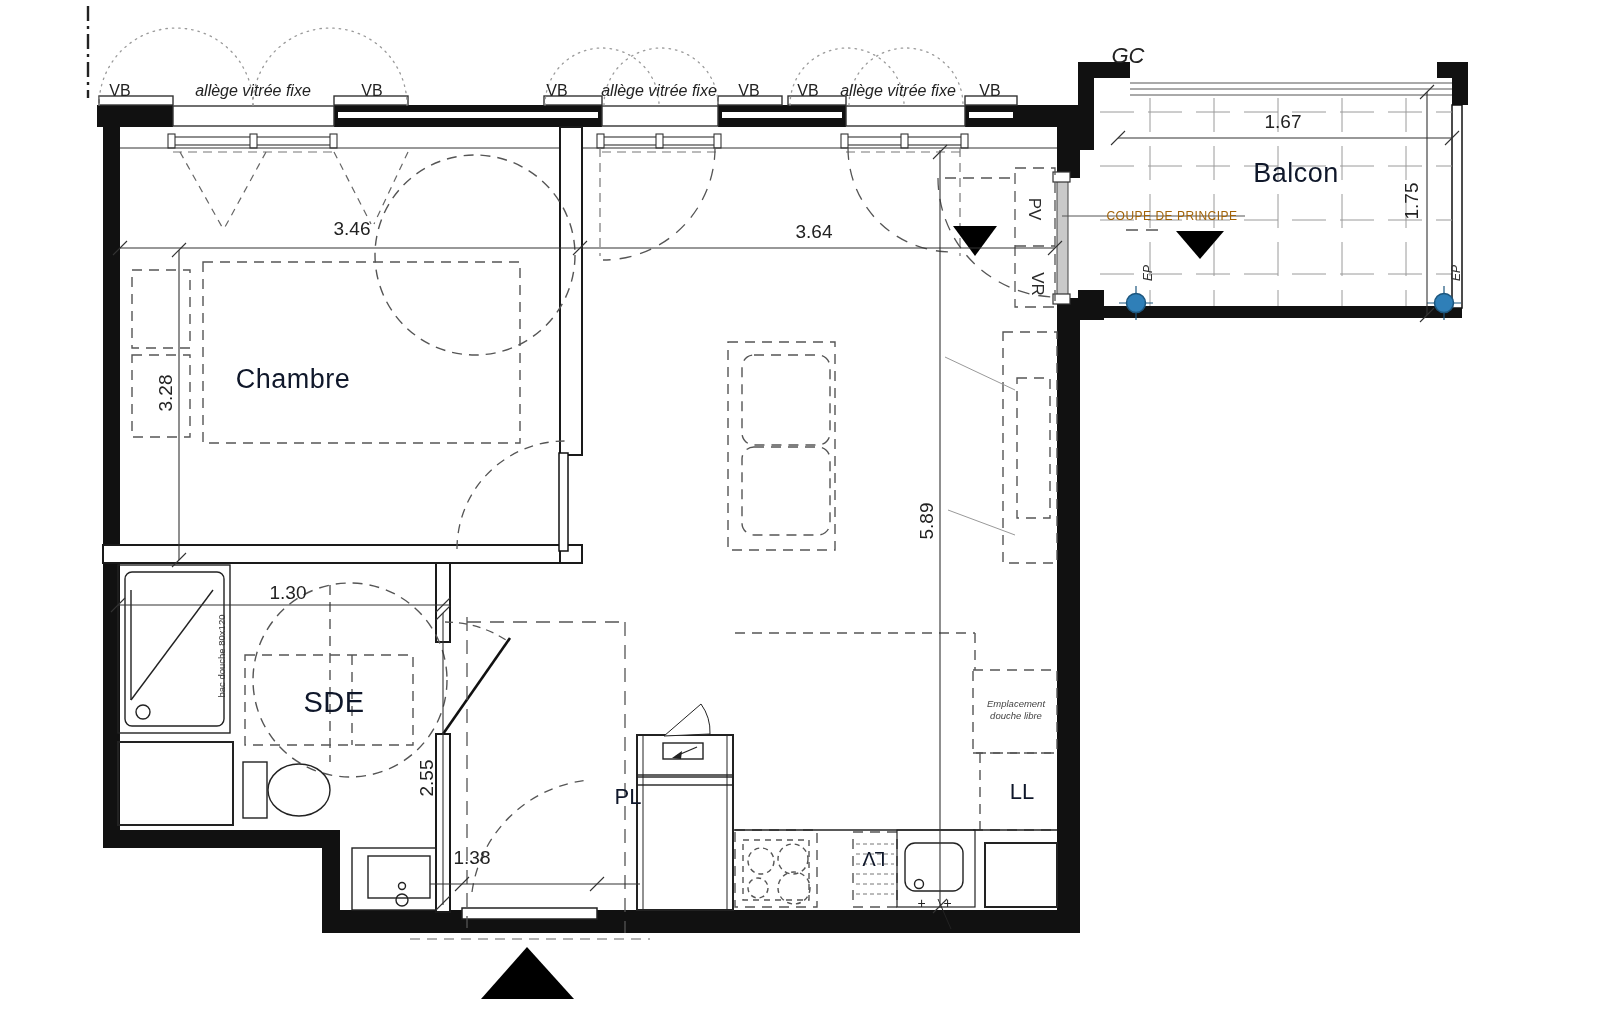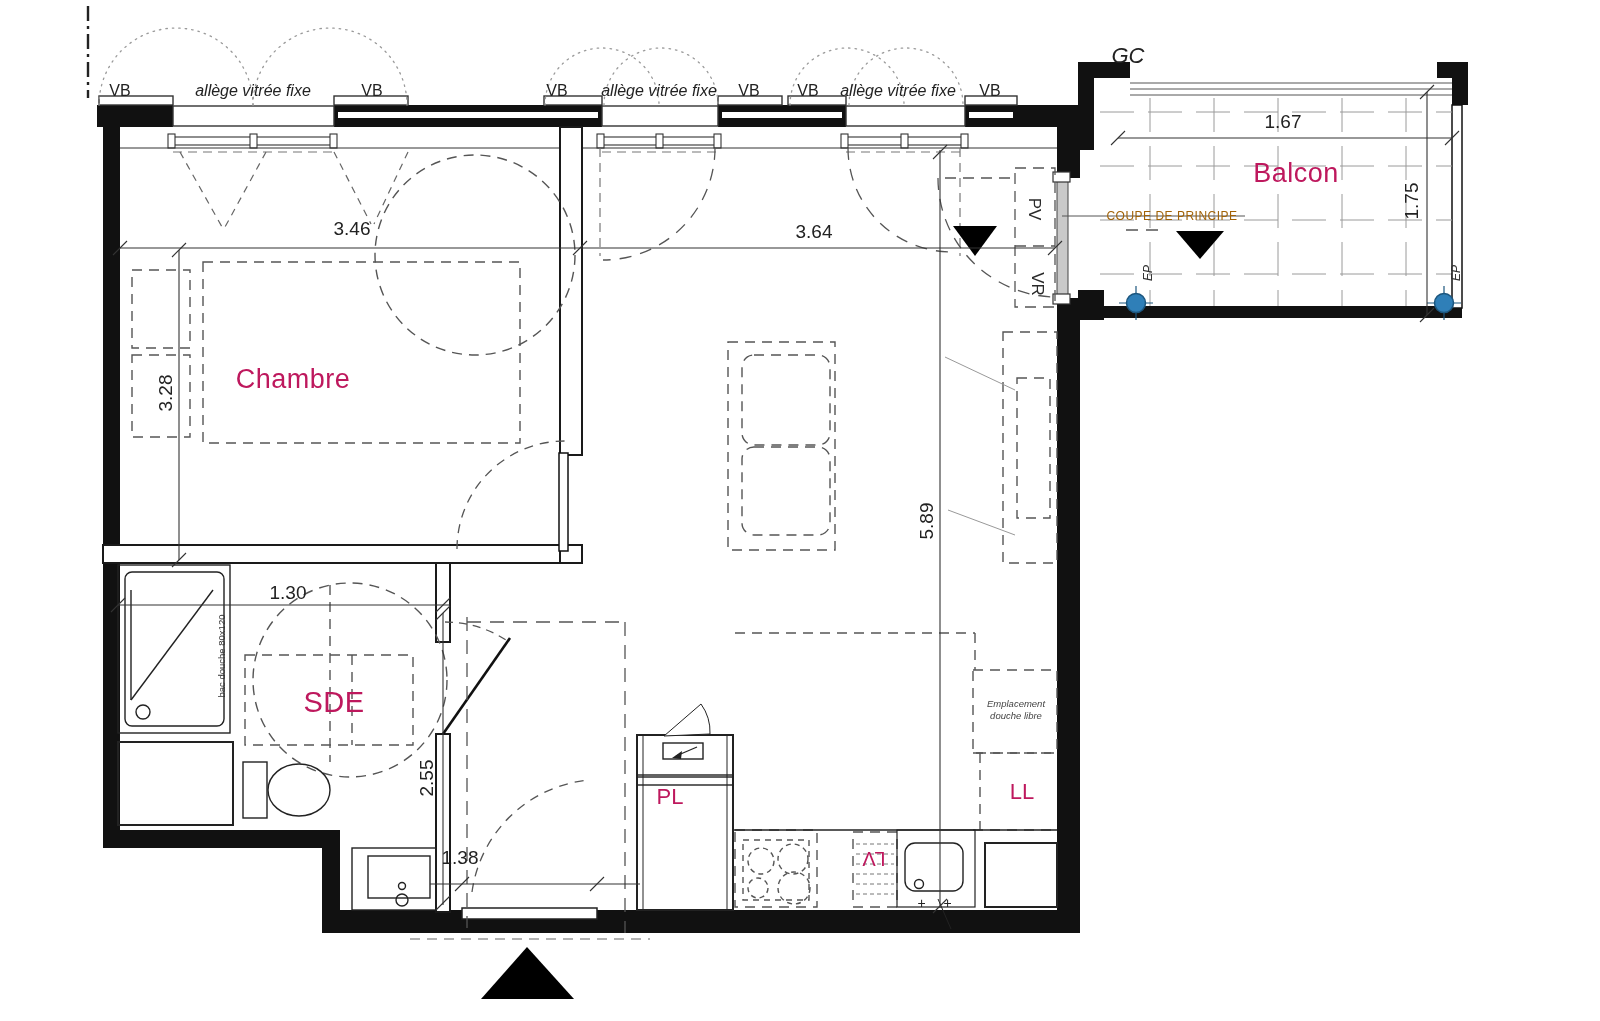--- a/index.html
+++ b/index.html
@@ -1,20 +1,20 @@
 <!DOCTYPE html>
 <html><head>
 <meta charset="utf-8">
 <style>
   html,body{margin:0;padding:0;background:#fff;}
   .stage{position:relative;width:1600px;height:1021px;background:#fff;overflow:hidden;
          font-family:"Liberation Sans", sans-serif;color:#1a1a1a;}
   .stage svg{position:absolute;left:0;top:0;}
   .lbl{position:absolute;transform:translate(-50%,-50%);white-space:nowrap;
-       font-family:"Liberation Sans", sans-serif;color:#be185d;}
+       font-family:"Liberation Sans", sans-serif;color:#0f172a;}
   .lbl.rot-90{transform:translate(-50%,-50%) rotate(-90deg);}
   .lbl.rot90{transform:translate(-50%,-50%) rotate(90deg);}
   .lbl.rot180{transform:translate(-50%,-50%) rotate(180deg);}
   .room{font-size:27px;letter-spacing:.5px;}
   .dim{font-size:19px;color:#222;}
   .win{font-size:16px;color:#222;}
   .ital{font-style:italic;}
   .tiny{font-size:9.5px;color:#333;}
   .micro{font-size:9.5px;color:#444;font-style:italic;text-align:center;line-height:1.25;}
   .sec{font-size:12px;letter-spacing:.5px;color:#a16207;}
@@ -309,32 +309,32 @@
 <div class="lbl room" style="left:293px;top:379px;">Chambre</div>
 <div class="lbl room" style="left:334px;top:702px;font-size:29px;">SDE</div>
 <div class="lbl room" style="left:1296px;top:173px;">Balcon</div>
 
 <div class="lbl dim" style="left:352px;top:229px;">3.46</div>
 <div class="lbl dim" style="left:814px;top:232px;">3.64</div>
 <div class="lbl dim rot-90" style="left:166px;top:393px;">3.28</div>
 <div class="lbl dim rot-90" style="left:927px;top:521px;">5.89</div>
 <div class="lbl dim" style="left:288px;top:593px;">1.30</div>
 <div class="lbl dim rot-90" style="left:427px;top:778px;">2.55</div>
-<div class="lbl dim" style="left:460px;top:858px;">1.38</div>
+<div class="lbl dim" style="left:472px;top:858px;">1.38</div>
 <div class="lbl dim" style="left:1283px;top:122px;">1.67</div>
 <div class="lbl dim rot-90" style="left:1412px;top:201px;">1.75</div>
 
 <div class="lbl win ital" style="left:1128px;top:56px;font-size:22px;">GC</div>
 <div class="lbl sec" style="left:1172px;top:216px;">COUPE DE PRINCIPE</div>
 <div class="lbl ep rot-90" style="left:1148px;top:273px;">EP</div>
 <div class="lbl ep rot-90" style="left:1456px;top:273px;">EP</div>
 <div class="lbl pvvr rot90" style="left:1034px;top:209px;">PV</div>
 <div class="lbl pvvr rot90" style="left:1037px;top:284px;">VR</div>
 <div class="lbl tiny rot-90" style="left:221px;top:656px;">bac douche 80x120</div>
-<div class="lbl app" style="left:670px;top:797px;">PL</div>
+<div class="lbl app" style="left:628px;top:797px;">PL</div>
 <div class="lbl app" style="left:1022px;top:792px;">LL</div>
 <div class="lbl rot180" style="left:874px;top:858px;font-size:20px;">LV</div>
 <div class="lbl micro" style="left:1016px;top:710px;">
   <div>Emplacement</div>
   <div>douche libre</div>
 </div>
 <div class="lbl taps" style="left:938px;top:903px;">+ +</div>
 
 </div>
 

